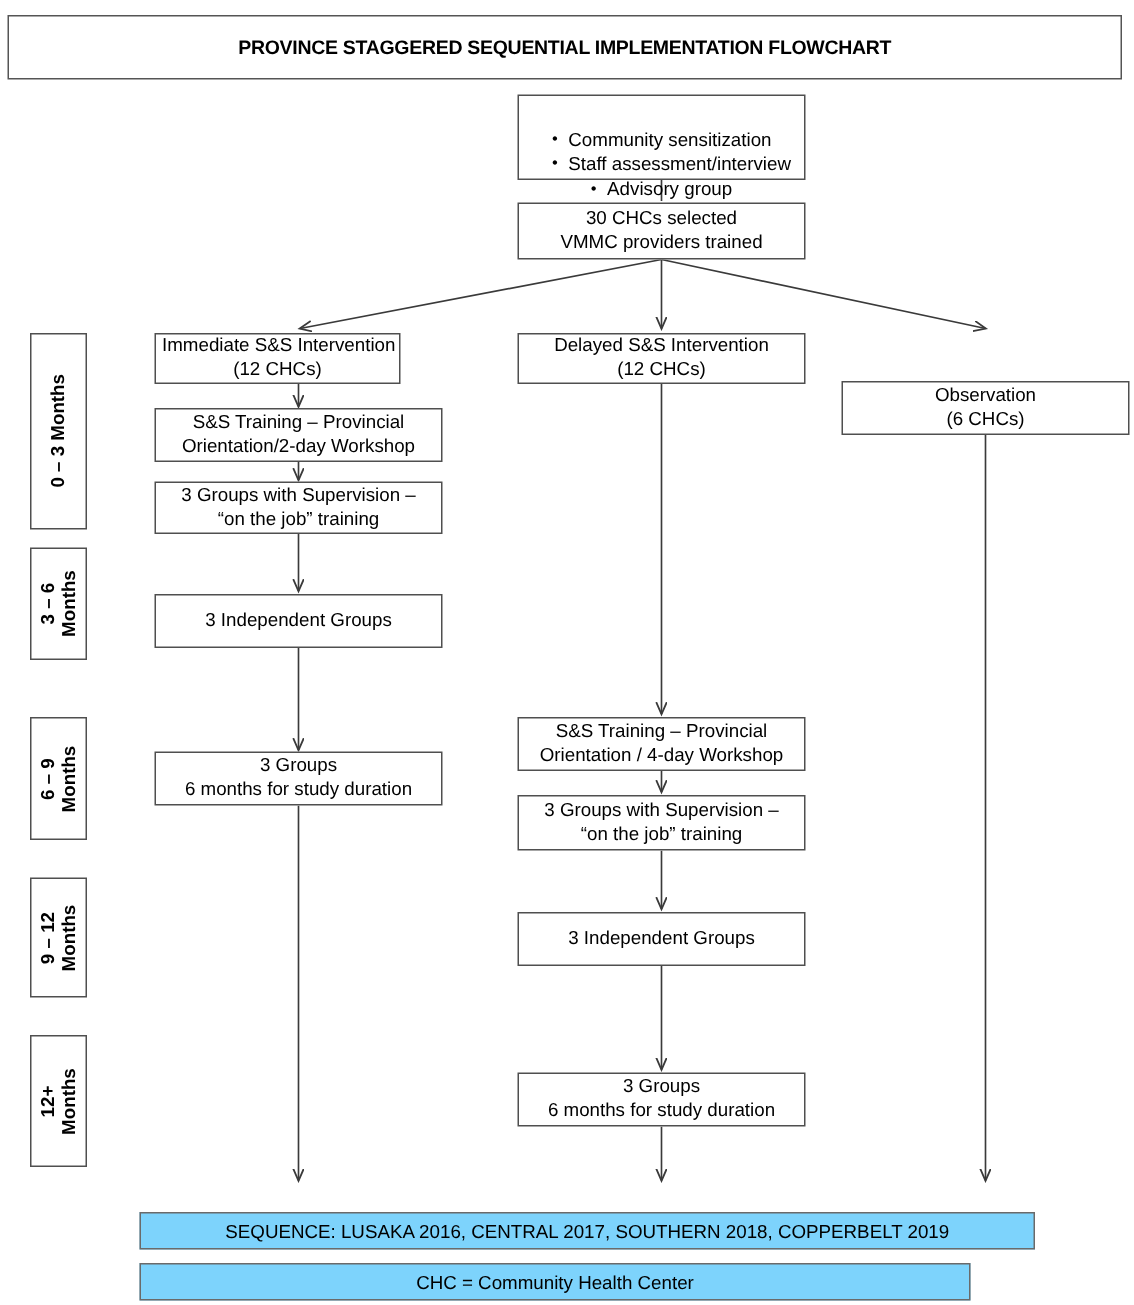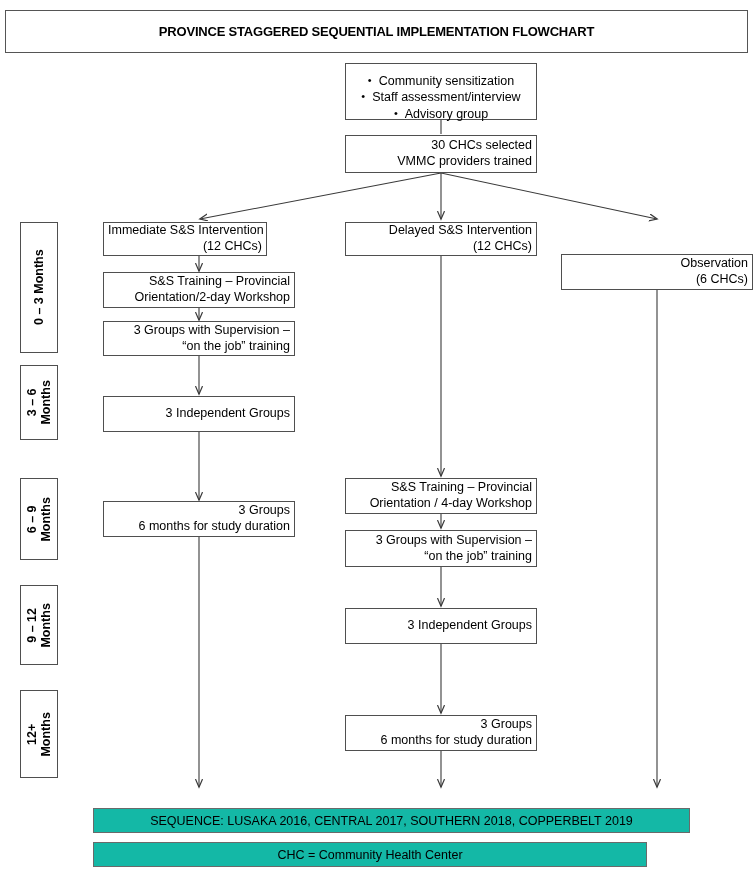--- a/index.html
+++ b/index.html
@@ -36,21 +36,20 @@
     align-items: center;
     justify-content: center;
     text-align: center;
     font-size: 12.5px;
     line-height: 1.25;
     color: #000000;
     padding: 2px 4px;
   }
   .node .lines {
     width: 100%;
-    text-align: right;
   }
   .node .ln {
     display: block;
     white-space: nowrap;
   }
   
   #title-box {
     position: absolute;
     left: 5px;
     top: 10px;
@@ -67,21 +66,21 @@
     letter-spacing: -0.2px;
     color: #000000;
   }
   
   #intro-box {
     display: block;
     padding: 5px 6px 4px 6px;
   }
   #intro-box .blist {
     list-style: none;
-    margin: 4px;
+    margin: 16px;
     padding: 0;
     text-align: center;
   }
   #intro-box .blist li {
     white-space: nowrap;
     line-height: 1.3;
     font-size: 12.5px;
   }
   #intro-box .blist li::before {
     content: "\2022";
@@ -108,21 +107,21 @@
     text-align: center;
   }
   .timeline .rot .ln {
     display: block;
   }
   
   .footer-box {
     position: absolute;
     box-sizing: border-box;
     border: 1px solid #6a6a6a;
-    background: #14b8a6;
+    background: #7dd3fc;
     display: flex;
     align-items: center;
     justify-content: center;
     font-size: 12.5px;
     color: #000000;
     white-space: nowrap;
   }
 </style>
 </head>
 <body>

